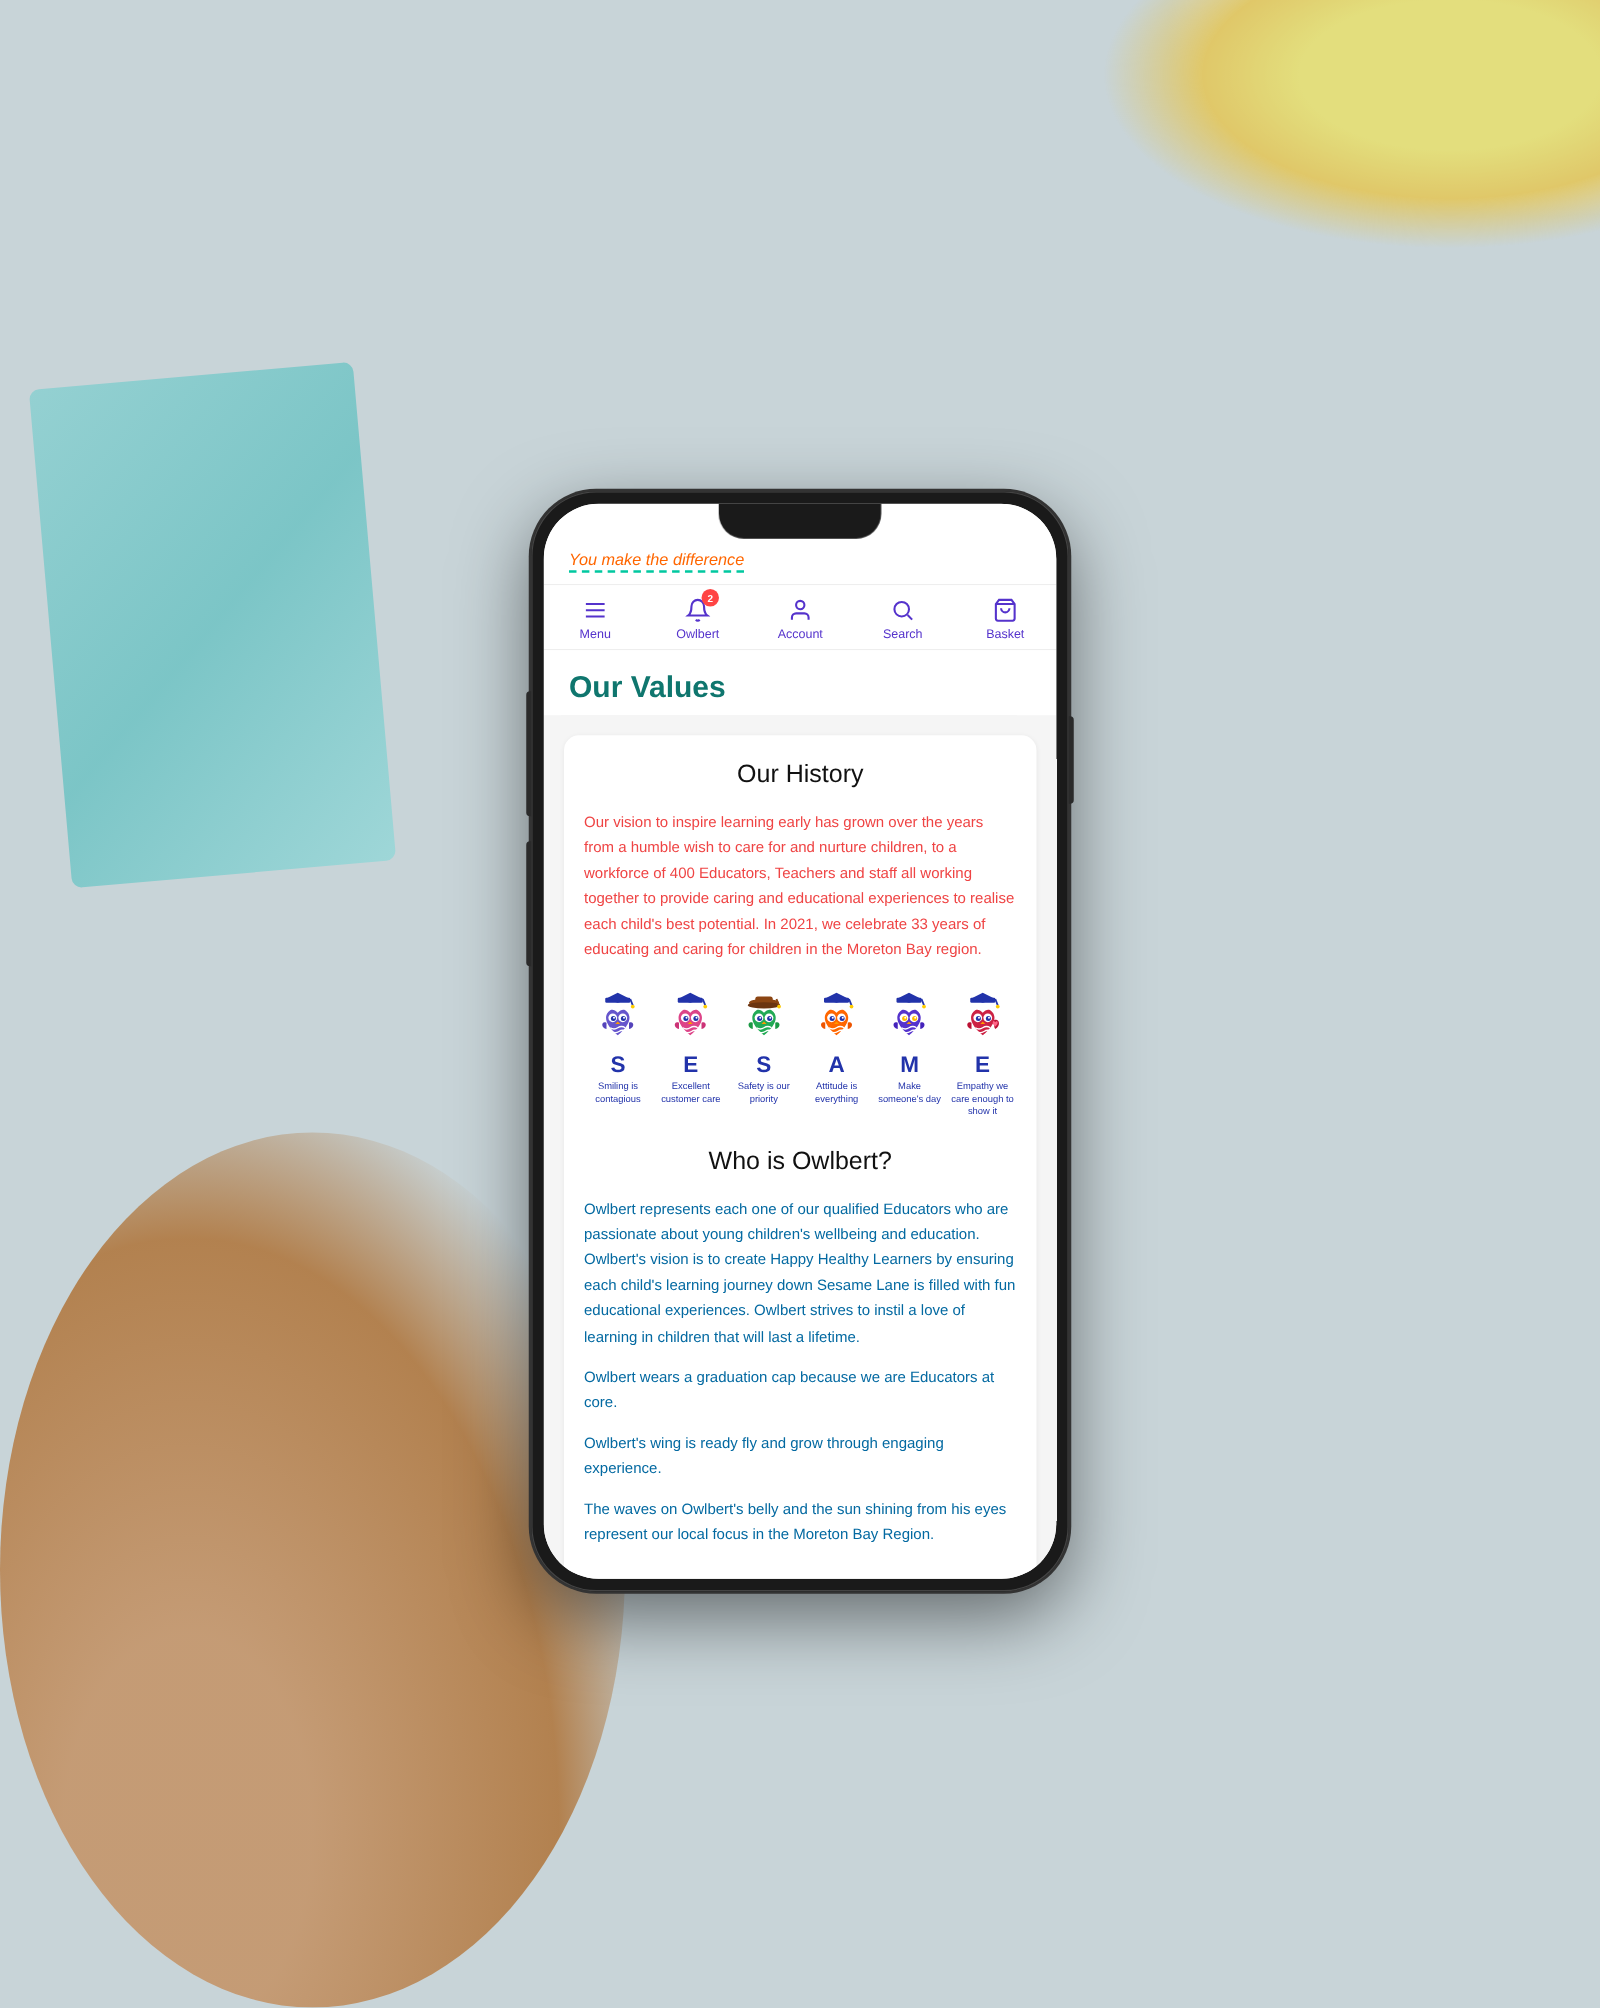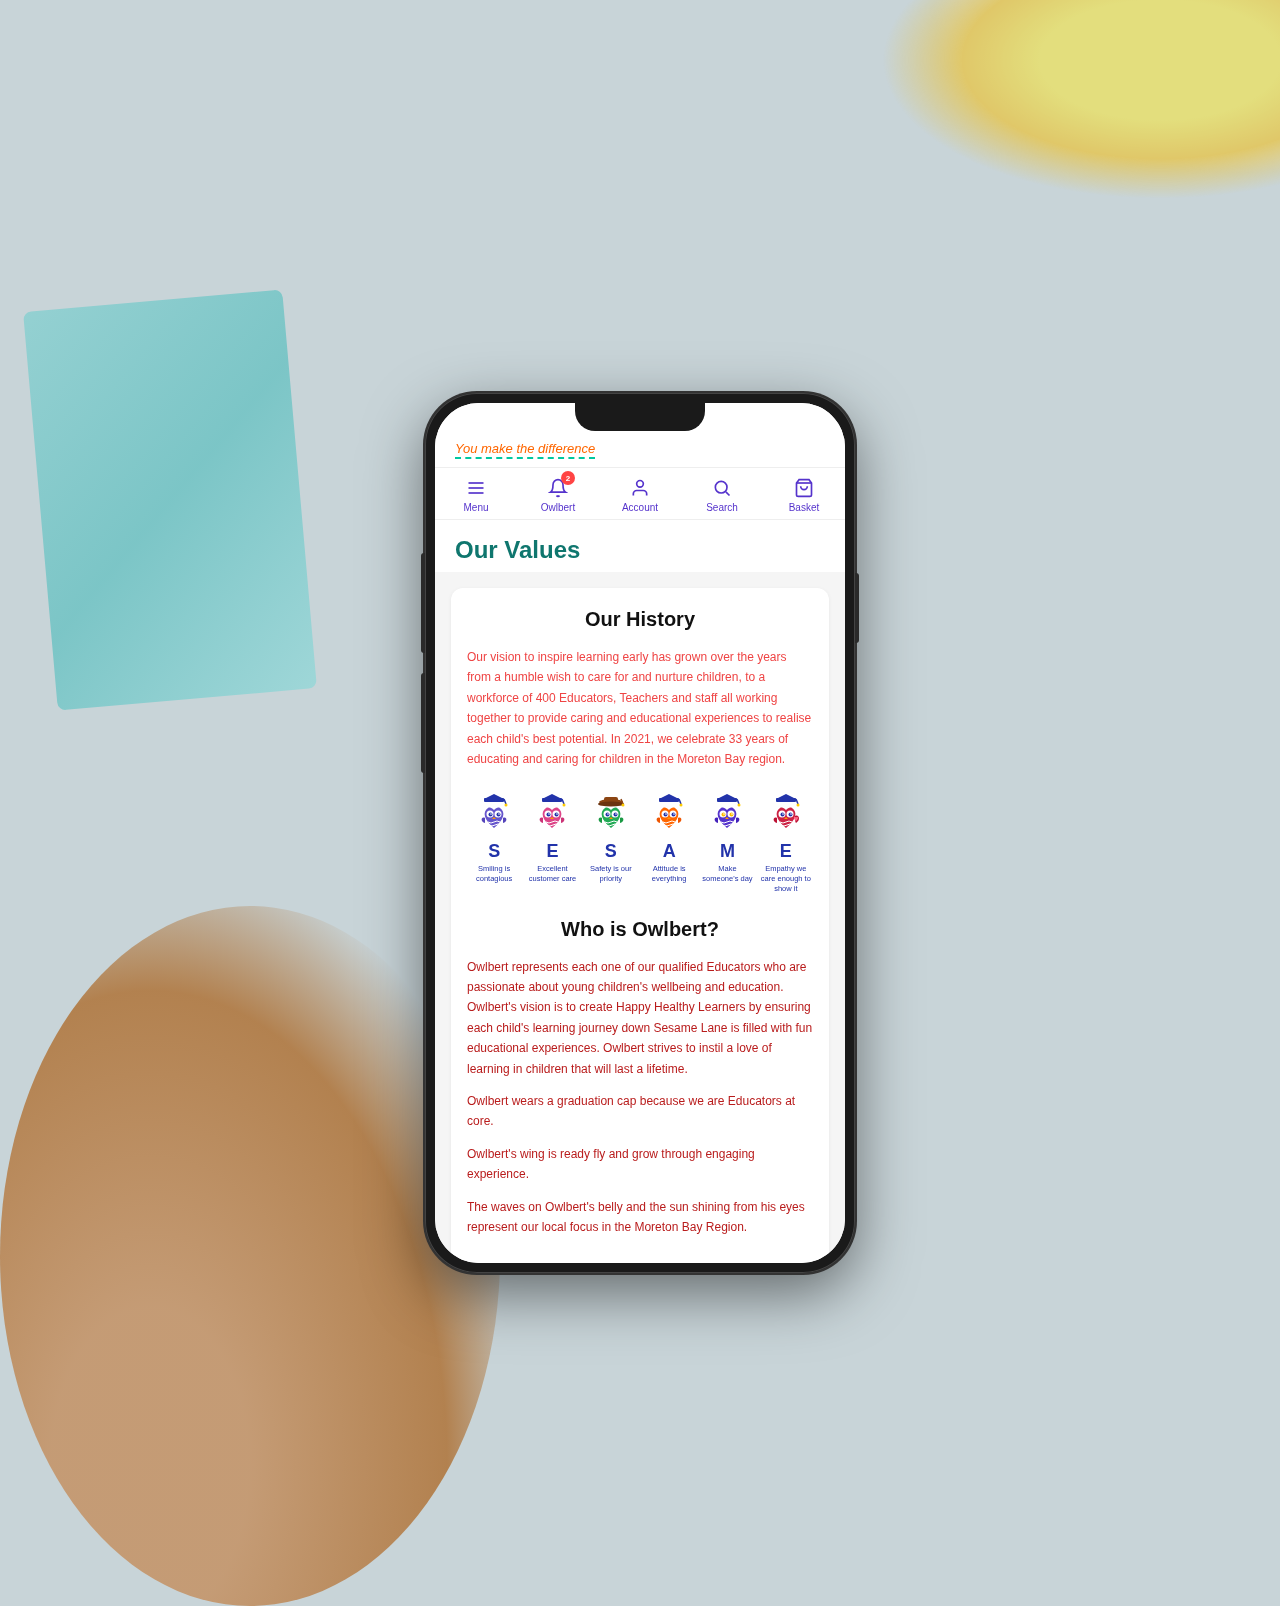--- a/index.html
+++ b/index.html
@@ -224,21 +224,21 @@
 
     .content-card {
       background: #ffffff;
       border-radius: 12px;
       padding: 20px 16px;
       box-shadow: 0 1px 4px rgba(0,0,0,0.06);
     }
 
     .section-title {
       font-size: 20px;
-      font-weight: 700;
+      font-weight: 400;
       color: #111;
       text-align: center;
       margin-bottom: 16px;
     }
 
     .section-body {
       font-size: 12px;
       line-height: 1.7;
       color: #ef4444;
       margin-bottom: 20px;
@@ -288,21 +288,21 @@
     }
 
     
     .owlbert-section {
       margin-top: 4px;
     }
 
     .owlbert-body {
       font-size: 12px;
       line-height: 1.7;
-      color: #b91c1c;
+      color: #0369a1;
       margin-bottom: 12px;
     }
 
   </style>
 </head>
 <body>
 
 <div class="bg-flowers"></div>
 <div class="bg-notebook"></div>
 <div class="hand-bg"></div>

